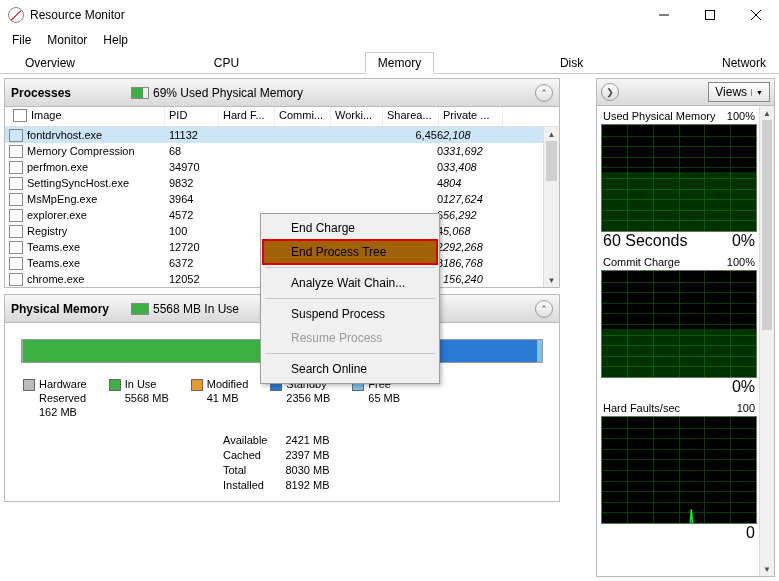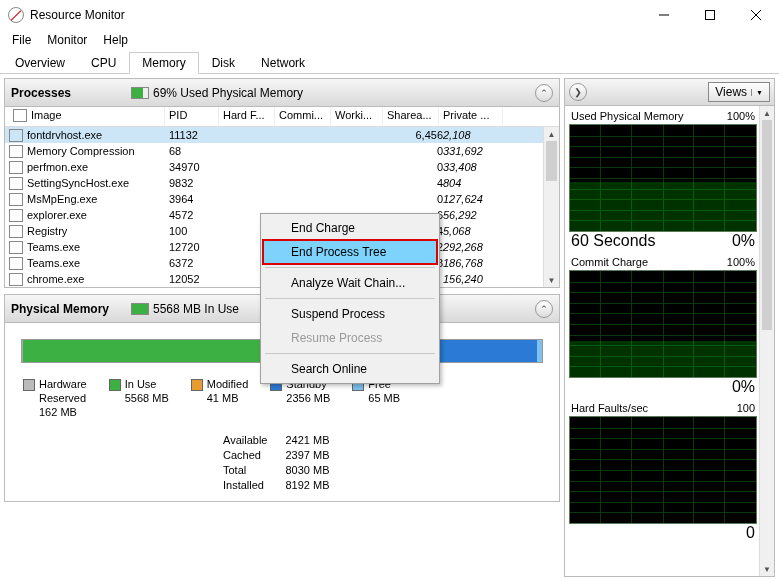--- a/index.html
+++ b/index.html
@@ -8,25 +8,25 @@
 .titlebar { height: 30px; display: flex; align-items: center; padding: 0 0 0 8px; }
 .titlebar .app-icon { width: 16px; height: 16px; border: 1px solid #888; border-radius: 50%; position: relative; margin-right: 6px; }
 .titlebar .app-icon::after { content: ""; position: absolute; width: 14px; height: 1px; background: #c00; top: 7px; left: 0; transform: rotate(-45deg); }
 .titlebar .title { font-size: 12px; flex: 1; }
 .titlebar .winbtn { width: 46px; height: 30px; display: flex; align-items: center; justify-content: center; }
 .titlebar .winbtn svg { width: 10px; height: 10px; }
 
 .menubar { height: 20px; display: flex; align-items: center; padding: 0 4px; font-size: 12px; }
 .menubar span { padding: 2px 8px; }
 
-.tabbar { height: 24px; border-bottom: 1px solid #ccc; display: flex; align-items: flex-end; padding-left: 2px; font-size: 12px; }
+.tabbar { height: 24px; border-bottom: 1px solid #ccc; display: flex; align-items: flex-end; padding-left: 12px; font-size: 12px; justify-content: space-between; }
 .tabbar .tab { padding: 3px 12px; border: 1px solid transparent; position: relative; top: 1px; }
 .tabbar .tab.active { border: 1px solid #ccc; border-bottom: 1px solid #fff; background: #fff; }
 
-.content { display: flex; height: calc(581px - 30px - 20px - 24px); }
+.content { display: flex; height: calc(581px - 30px - 20px - 24px); gap: 32px; }
 .leftpane { width: 560px; padding: 4px 0 4px 4px; display: flex; flex-direction: column; gap: 6px; position: relative; }
 .rightpane { flex: 1; padding: 4px 4px 4px 4px; display: flex; flex-direction: column; }
 
 .panel { border: 1px solid #bbb; }
 .panel-header { height: 28px; background: linear-gradient(#f6f6f6,#d9d9d9); border-bottom: 1px solid #bbb; display: flex; align-items: center; padding: 0 6px; font-size: 12px; }
 .panel-header .ptitle { font-weight: bold; width: 120px; }
 .panel-header .meter { width: 18px; height: 12px; border: 1px solid #888; margin-right: 4px; background: linear-gradient(to right,#3cb043 69%,#eee 69%); }
 .panel-header .ptext { flex: 1; }
 .panel-header .collapse { width: 18px; height: 18px; border: 1px solid #999; border-radius: 50%; background: linear-gradient(#fff,#ddd); display: flex; align-items: center; justify-content: center; font-size: 9px; color: #444; }
 
@@ -80,21 +80,21 @@
 .gfoot { display:flex; justify-content:space-between; font-size:16px; padding: 0 2px; text-align: center; }
 .graphs .vscroll { position: absolute; right: 0; top: 0; bottom: 0; width: 15px; background: #f0f0f0; border-left: 1px solid #ddd; }
 .graphs .vscroll .thumb { position: absolute; left: 2px; right: 2px; top: 14px; height: 210px; background: #cfcfcf; }
 .graphs .vscroll .arr { position:absolute; left:0; right:0; height:14px; display:flex; align-items:center; justify-content:center; font-size:8px; color:#555;}
 .graphs .vscroll .arr.up{top:0;} .graphs .vscroll .arr.dn{bottom:0;}
 .graphs .inner { margin-right: 15px; }
 
 .ctxmenu { position:absolute; left: 260px; top: 139px; width: 180px; background:#f0f0f0; border:1px solid #a0a0a0; box-shadow: 2px 2px 4px rgba(0,0,0,.25); font-size:12px; z-index:10; padding: 2px; }
 .ctxmenu .mi { padding: 5px 12px 5px 28px; position: relative; }
 .ctxmenu .mi.disabled { color:#9a9a9a; }
-.ctxmenu .mi.hl { background:#7dd3fc; }
+.ctxmenu .mi.hl { background:#a16207; }
 .ctxmenu .mi.boxed { outline: 2px solid #d00; outline-offset: -1px; }
 .ctxmenu .sep { height:1px; background:#c8c8c8; margin: 3px 2px; }
 </style>
 </head>
 <body>
 
 <div class="titlebar">
   <div class="app-icon"></div>
   <div class="title">Resource Monitor</div>
   <div class="winbtn">

